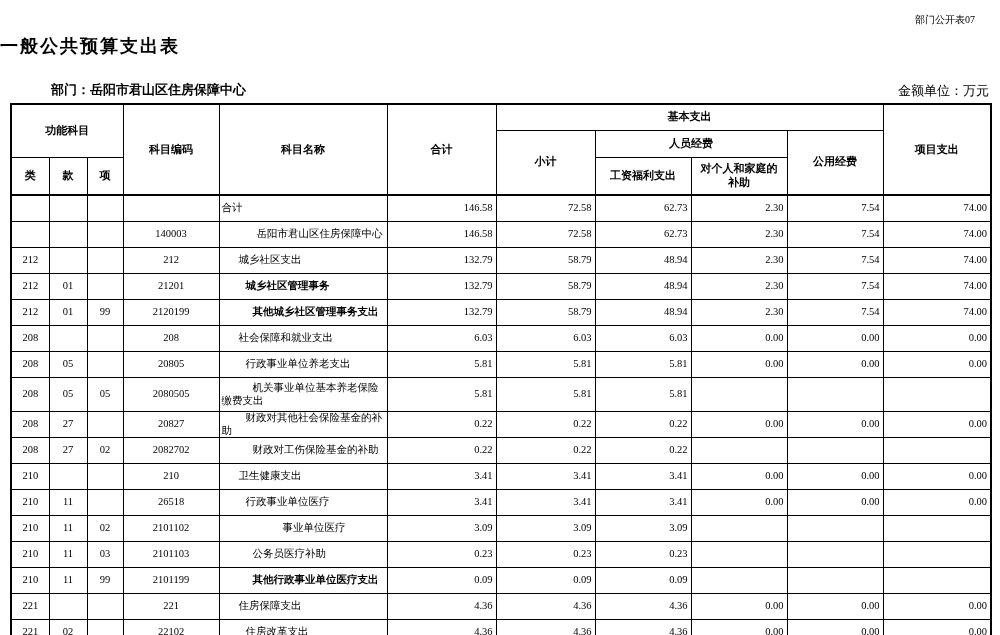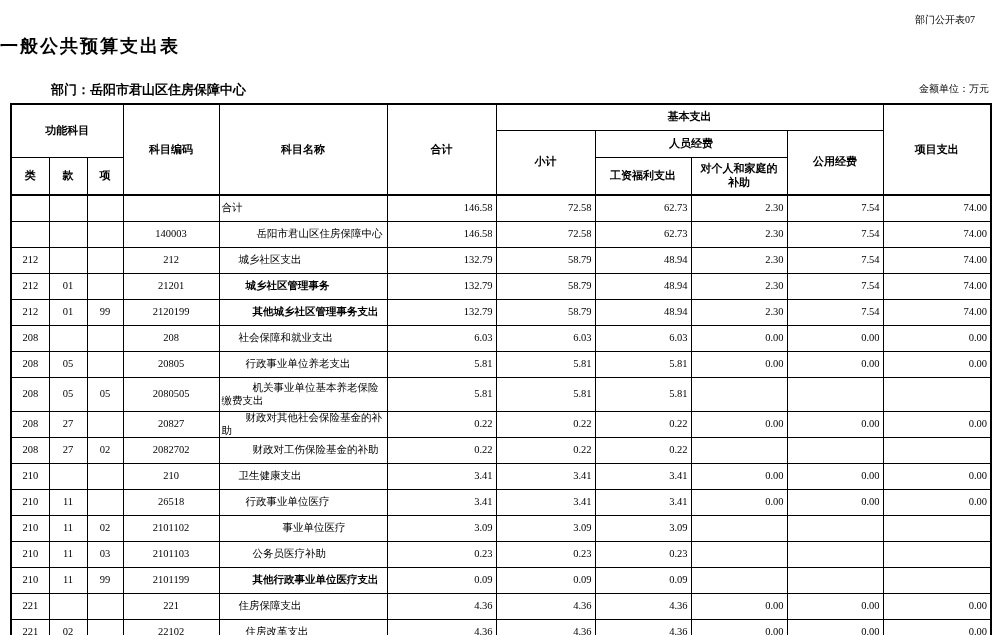--- a/index.html
+++ b/index.html
@@ -5,21 +5,21 @@
   html,body{margin:0;padding:0;background:#fff;}
   body{width:1000px;height:635px;position:relative;color:#000;overflow:hidden;
        font-family:"Liberation Serif","DejaVu Serif",serif;}
   .corner{position:absolute;top:13px;right:25px;font-size:10px;}
   .title{position:absolute;top:34px;left:0;width:100%;
          font-family:Liberation Serif, serif;
          font-weight:bold;font-size:18px;letter-spacing:2px;}
   .dept{position:absolute;top:81px;left:11px;
         font-family:"Liberation Sans","DejaVu Sans",sans-serif;
         font-weight:bold;font-size:13px;margin-left:40px;}
-  .unit{position:absolute;top:82px;right:11px;font-size:10px;}
+  .unit{position:absolute;top:82px;right:11px;font-size:13px;}
   table.budget{position:absolute;top:103px;left:10px;width:980px;
                border-collapse:collapse;table-layout:fixed;
                border:2px solid #000;}
   th,td{border:1px solid #000;overflow:hidden;}
   thead th{font-family:"Liberation Sans","DejaVu Sans",sans-serif;
            font-weight:bold;font-size:11px;text-align:center;
            vertical-align:middle;padding:1px 4px;line-height:1.25;}
   thead tr.hr1{height:26px;}
   thead tr.hr2{height:27px;}
   thead tr.hr3{height:38px;}

